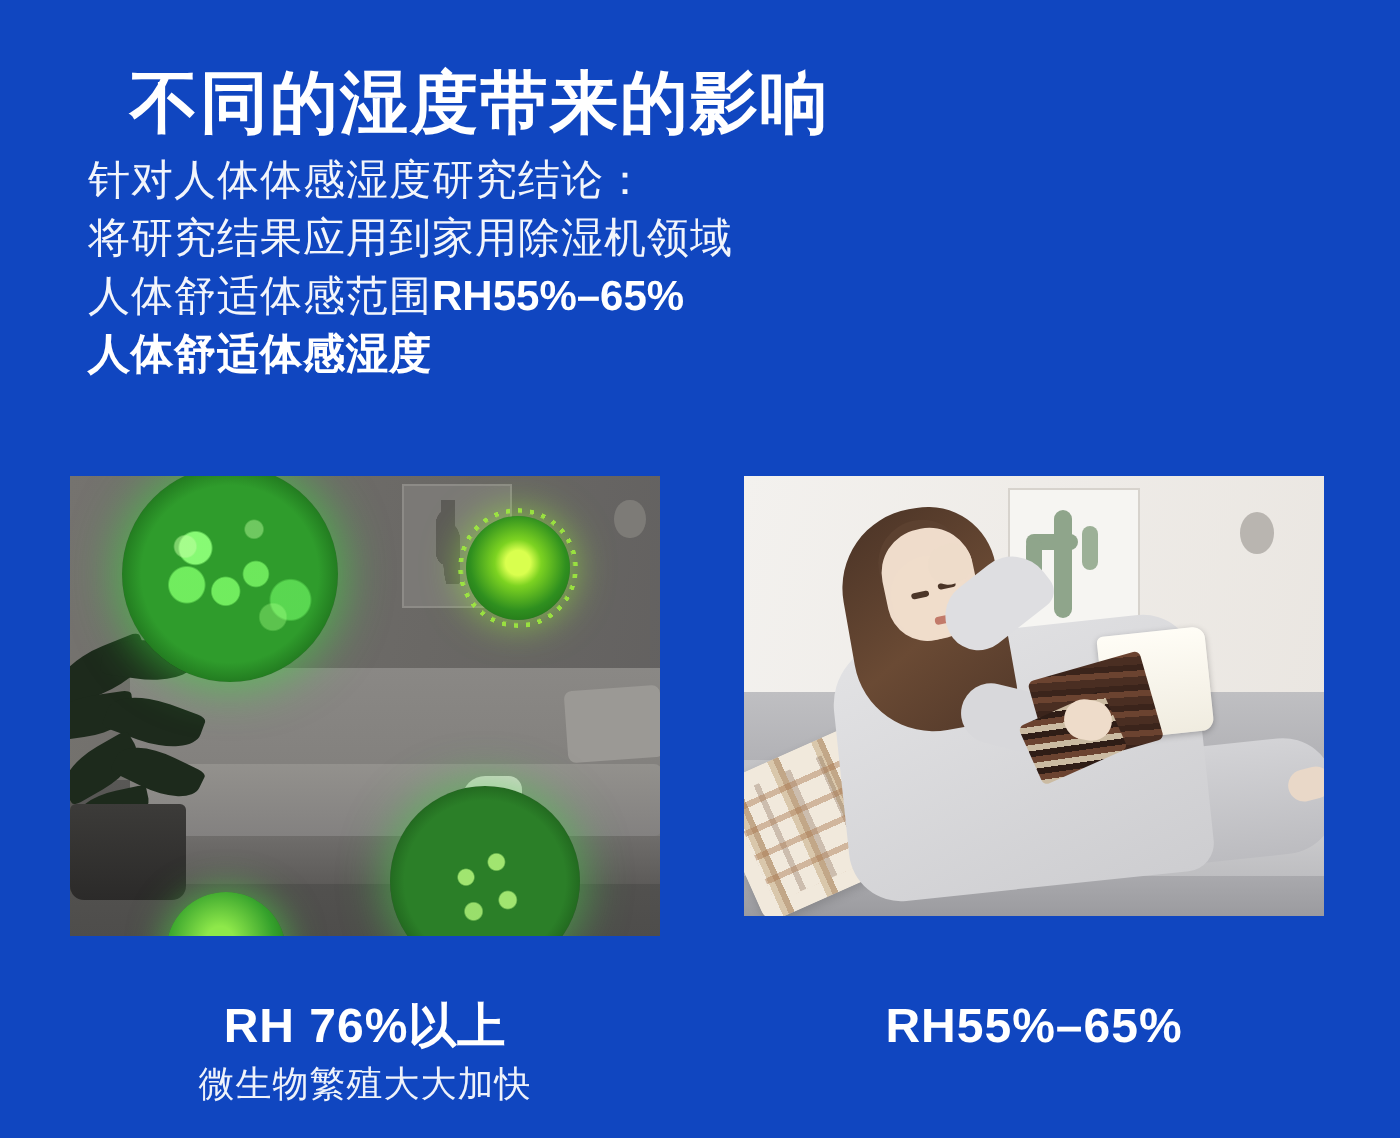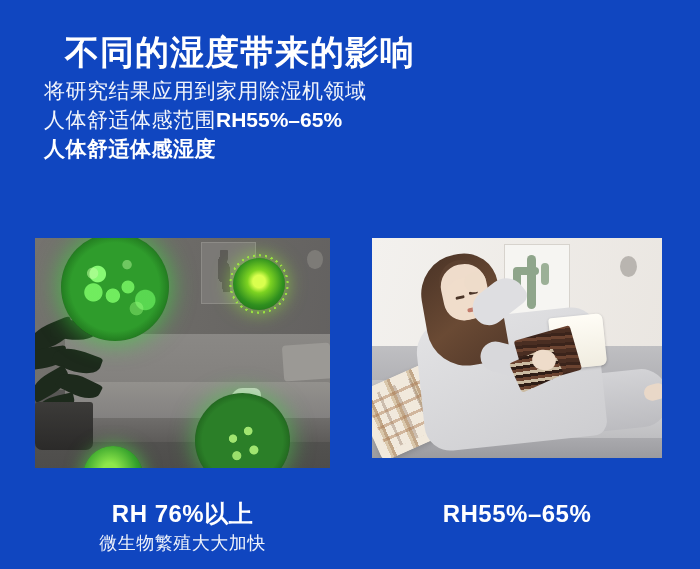--- a/index.html
+++ b/index.html
@@ -192,20 +192,21 @@
   .cap .sub{font-size:18px;color:#eef2fa;letter-spacing:.5px;line-height:26px;margin-top:3px;font-family:Liberation Mono, monospace;}
 </style>
 </head>
 <body>
 
 <div id="page">
 
   <div class="headline">不同的湿度带来的影响</div>
 
   <div class="copy">
+    <div class="line">针对人体体感湿度研究结论：</div>
     <div class="line">将研究结果应用到家用除湿机领域</div>
     <div class="line"><span>人体舒适体感范围</span><span class="b">RH55%–65%</span></div>
     <div class="line bold">人体舒适体感湿度</div>
   </div>
 
   <div class="photo" id="photo-left">
     <div class="room-l">
       <div class="wall-l"></div>
       <div class="floor-l"></div>
       <div class="art-l"></div>

